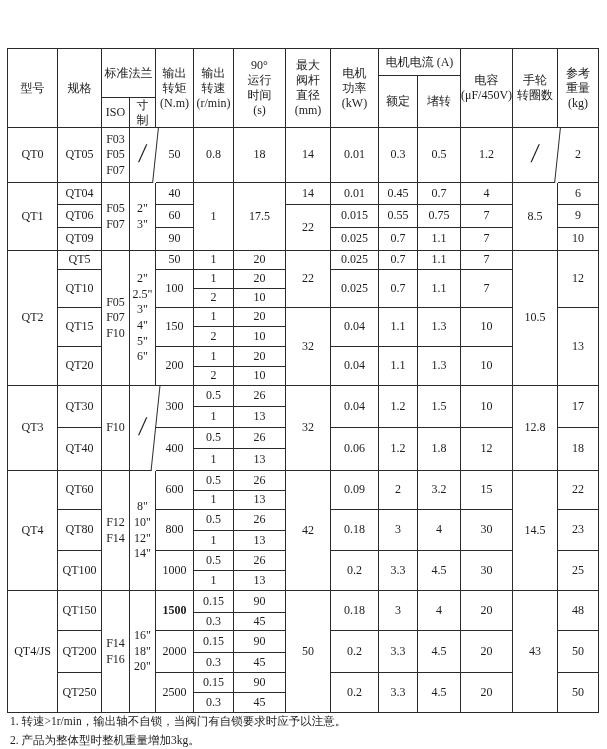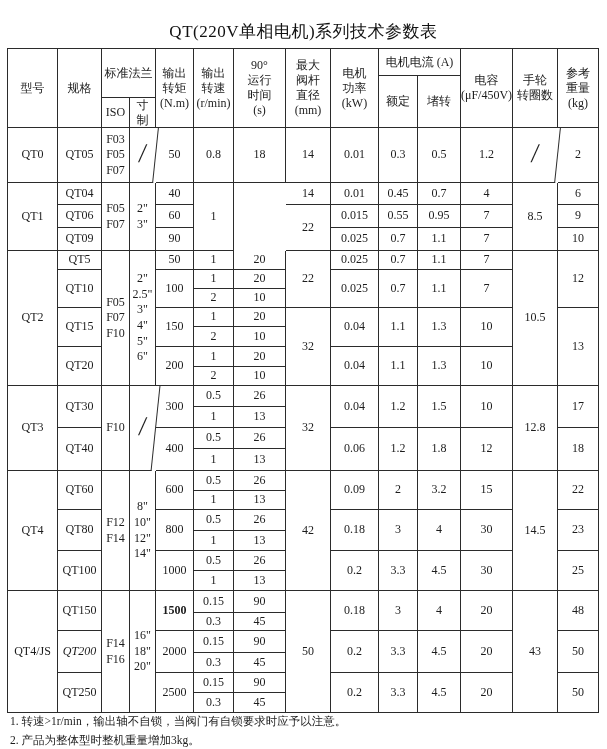--- a/index.html
+++ b/index.html
@@ -54,21 +54,20 @@
     font-size:11.5px;
     line-height:1.65;
     color:#1c1c1c;
   }
   .note { white-space:nowrap; }
 </style>
 </head>
 <body>
 
 <div class="page">
-  <div class="title">QT(220V单相电机)系列技术参数表</div>
   <div class="grid" style="grid-template-columns: 50px 44px 28px 26px 38px 40px 52px 45px 48px 39px 43px 52px 45px 41px; grid-template-rows: 27px 22px 30px 55px 22px 23px 23px 19px 19px 19px 19px 20px 20px 19px 21px 21px 21px 22px 20px 19px 21px 20px 20px 20px 22px 18px 22px 20px 20px 20px;">
       <div class="cell hdr" style="grid-area: 1 / 2 / span 3 / span 1;">规格</div>
       <div class="cell hdr" style="grid-area: 1 / 1 / span 3 / span 1;">型号</div>
       <div class="cell hdr" style="grid-area: 1 / 3 / span 2 / span 2;">标准法兰</div>
       <div class="cell hdr" style="grid-area: 3 / 3 / span 1 / span 1;">ISO</div>
       <div class="cell hdr" style="grid-area: 3 / 4 / span 1 / span 1;">寸制</div>
       <div class="cell hdr" style="grid-area: 1 / 5 / span 3 / span 1;">输出
 转矩
 (N.m)</div>
       <div class="cell hdr" style="grid-area: 1 / 6 / span 3 / span 1;">输出
@@ -116,30 +115,31 @@
       <div class="cell" style="grid-area: 6 / 2 / span 1 / span 1;">QT06</div>
       <div class="cell" style="grid-area: 7 / 2 / span 1 / span 1;">QT09</div>
       <div class="cell" style="grid-area: 5 / 3 / span 3 / span 1;">F05
 F07</div>
       <div class="cell" style="grid-area: 5 / 4 / span 3 / span 1;">2"
 3"</div>
       <div class="cell" style="grid-area: 5 / 5 / span 1 / span 1;">40</div>
       <div class="cell" style="grid-area: 6 / 5 / span 1 / span 1;">60</div>
       <div class="cell" style="grid-area: 7 / 5 / span 1 / span 1;">90</div>
       <div class="cell" style="grid-area: 5 / 6 / span 3 / span 1;">1</div>
+      <div class="cell" style="grid-area: 5 / 7 / span 3 / span 1;">17.5</div>
       <div class="cell" style="grid-area: 5 / 8 / span 1 / span 1;">14</div>
       <div class="cell" style="grid-area: 6 / 8 / span 2 / span 1;">22</div>
       <div class="cell" style="grid-area: 5 / 9 / span 1 / span 1;">0.01</div>
       <div class="cell" style="grid-area: 6 / 9 / span 1 / span 1;">0.015</div>
       <div class="cell" style="grid-area: 7 / 9 / span 1 / span 1;">0.025</div>
       <div class="cell" style="grid-area: 5 / 10 / span 1 / span 1;">0.45</div>
       <div class="cell" style="grid-area: 6 / 10 / span 1 / span 1;">0.55</div>
       <div class="cell" style="grid-area: 7 / 10 / span 1 / span 1;">0.7</div>
       <div class="cell" style="grid-area: 5 / 11 / span 1 / span 1;">0.7</div>
-      <div class="cell" style="grid-area: 6 / 11 / span 1 / span 1;">0.95</div>
+      <div class="cell" style="grid-area: 6 / 11 / span 1 / span 1;">0.75</div>
       <div class="cell" style="grid-area: 7 / 11 / span 1 / span 1;">1.1</div>
       <div class="cell" style="grid-area: 5 / 12 / span 1 / span 1;">4</div>
       <div class="cell" style="grid-area: 6 / 12 / span 1 / span 1;">7</div>
       <div class="cell" style="grid-area: 7 / 12 / span 1 / span 1;">7</div>
       <div class="cell" style="grid-area: 5 / 13 / span 3 / span 1;">8.5</div>
       <div class="cell" style="grid-area: 5 / 14 / span 1 / span 1;">6</div>
       <div class="cell" style="grid-area: 6 / 14 / span 1 / span 1;">9</div>
       <div class="cell" style="grid-area: 7 / 14 / span 1 / span 1;">10</div>
       <div class="cell" style="grid-area: 8 / 1 / span 7 / span 1;">QT2</div>
       <div class="cell" style="grid-area: 8 / 2 / span 1 / span 1;">QT5</div>
@@ -258,21 +258,21 @@
       <div class="cell" style="grid-area: 23 / 11 / span 2 / span 1;">4.5</div>
       <div class="cell" style="grid-area: 19 / 12 / span 2 / span 1;">15</div>
       <div class="cell" style="grid-area: 21 / 12 / span 2 / span 1;">30</div>
       <div class="cell" style="grid-area: 23 / 12 / span 2 / span 1;">30</div>
       <div class="cell" style="grid-area: 19 / 13 / span 6 / span 1;">14.5</div>
       <div class="cell" style="grid-area: 19 / 14 / span 2 / span 1;">22</div>
       <div class="cell" style="grid-area: 21 / 14 / span 2 / span 1;">23</div>
       <div class="cell" style="grid-area: 23 / 14 / span 2 / span 1;">25</div>
       <div class="cell" style="grid-area: 25 / 1 / span 6 / span 1;">QT4/JS</div>
       <div class="cell" style="grid-area: 25 / 2 / span 2 / span 1;">QT150</div>
-      <div class="cell" style="grid-area: 27 / 2 / span 2 / span 1; font-style: italic;">QT200</div>
+      <div class="cell" style="grid-area: 27 / 2 / span 2 / span 1;">QT200</div>
       <div class="cell" style="grid-area: 29 / 2 / span 2 / span 1;">QT250</div>
       <div class="cell" style="grid-area: 25 / 3 / span 6 / span 1;">F14
 F16</div>
       <div class="cell" style="grid-area: 25 / 4 / span 6 / span 1;">16"
 18"
 20"</div>
       <div class="cell" style="grid-area: 25 / 5 / span 2 / span 1; font-weight: bold;">1500</div>
       <div class="cell" style="grid-area: 27 / 5 / span 2 / span 1;">2000</div>
       <div class="cell" style="grid-area: 29 / 5 / span 2 / span 1;">2500</div>
       <div class="cell" style="grid-area: 25 / 6 / span 1 / span 1;">0.15</div>

